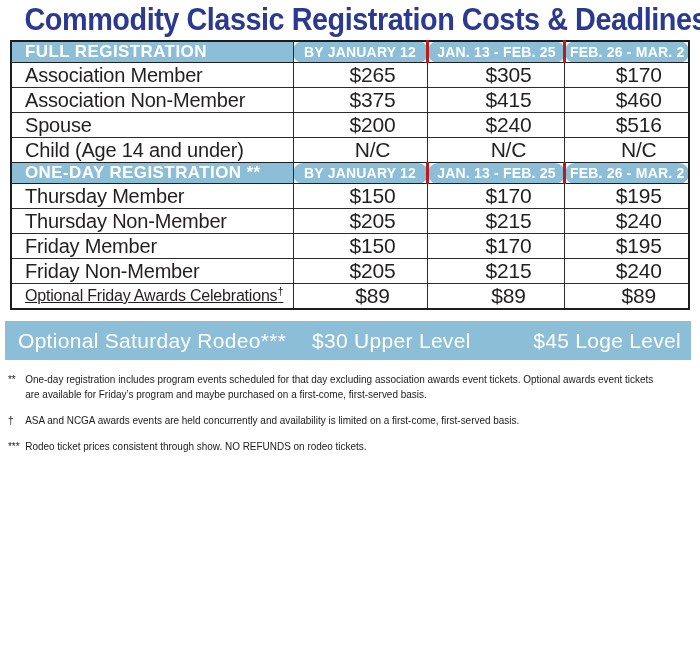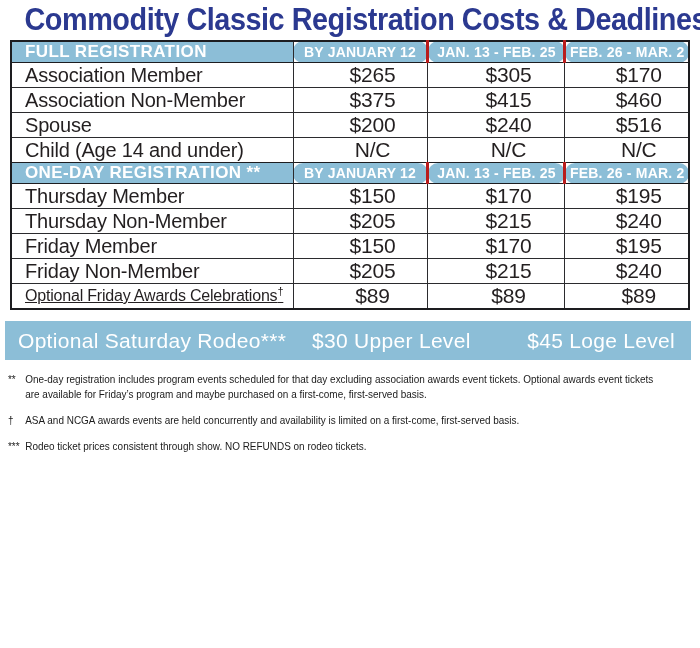--- a/index.html
+++ b/index.html
@@ -47,21 +47,21 @@
   sup.dagger { font-size:11px; vertical-align:super; line-height:0; }
 
   .rodeo-bar {
     position:relative; margin:11px 9px 0 5px; height:39px;
     background:var(--band-blue); color:#ffffff;
   }
   .rodeo-bar span { position:absolute; top:50%; transform:translateY(-50%);
     font-size:21px; white-space:nowrap; letter-spacing:0.3px; }
   .rodeo-label { left:13px; }
   .rodeo-upper { left:307px; }
-  .rodeo-loge  { right:16px; }
+  .rodeo-loge  { right:10px; }
 
   .footnotes { margin:12px 0 0 8px; width:760px;
     transform:scaleX(0.905); transform-origin:0 0; }
   .footnote { display:flex; margin-bottom:11px; }
   .fn-marker { flex:none; width:19px; font-size:11px; color:#1a1a1a; line-height:1.35; }
   .fn-text { font-size:11px; color:#1a1a1a; line-height:1.35; max-width:700px; }
 </style>
 </head>
 <body>
 

